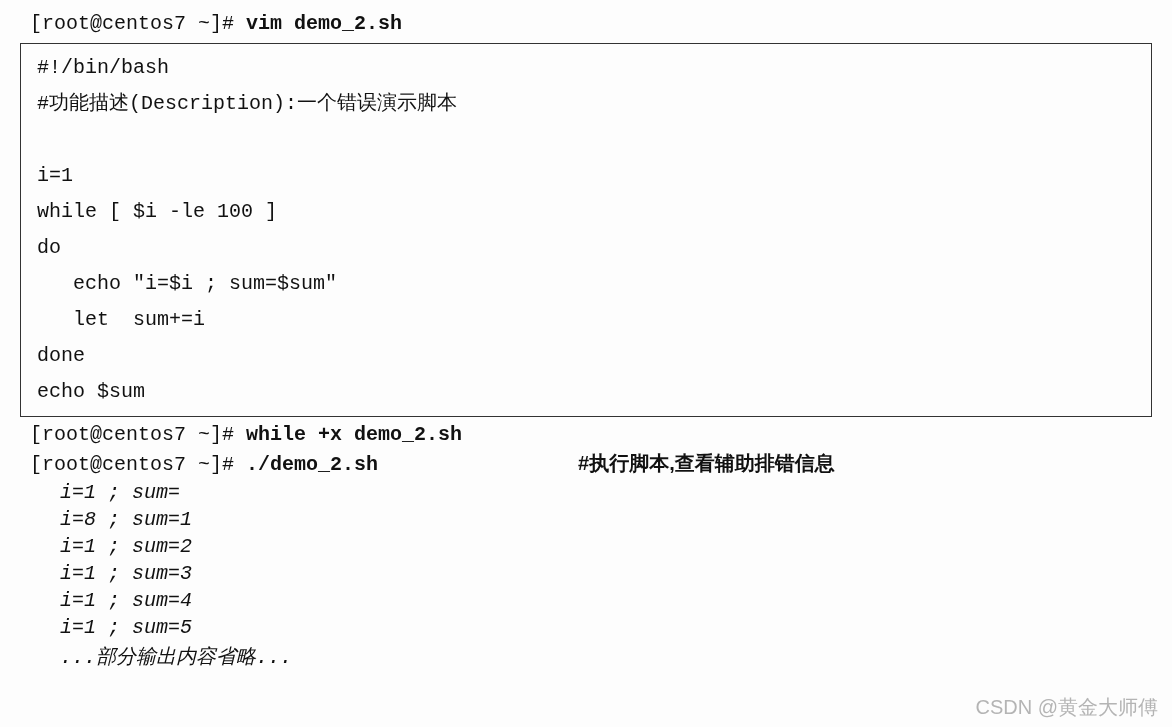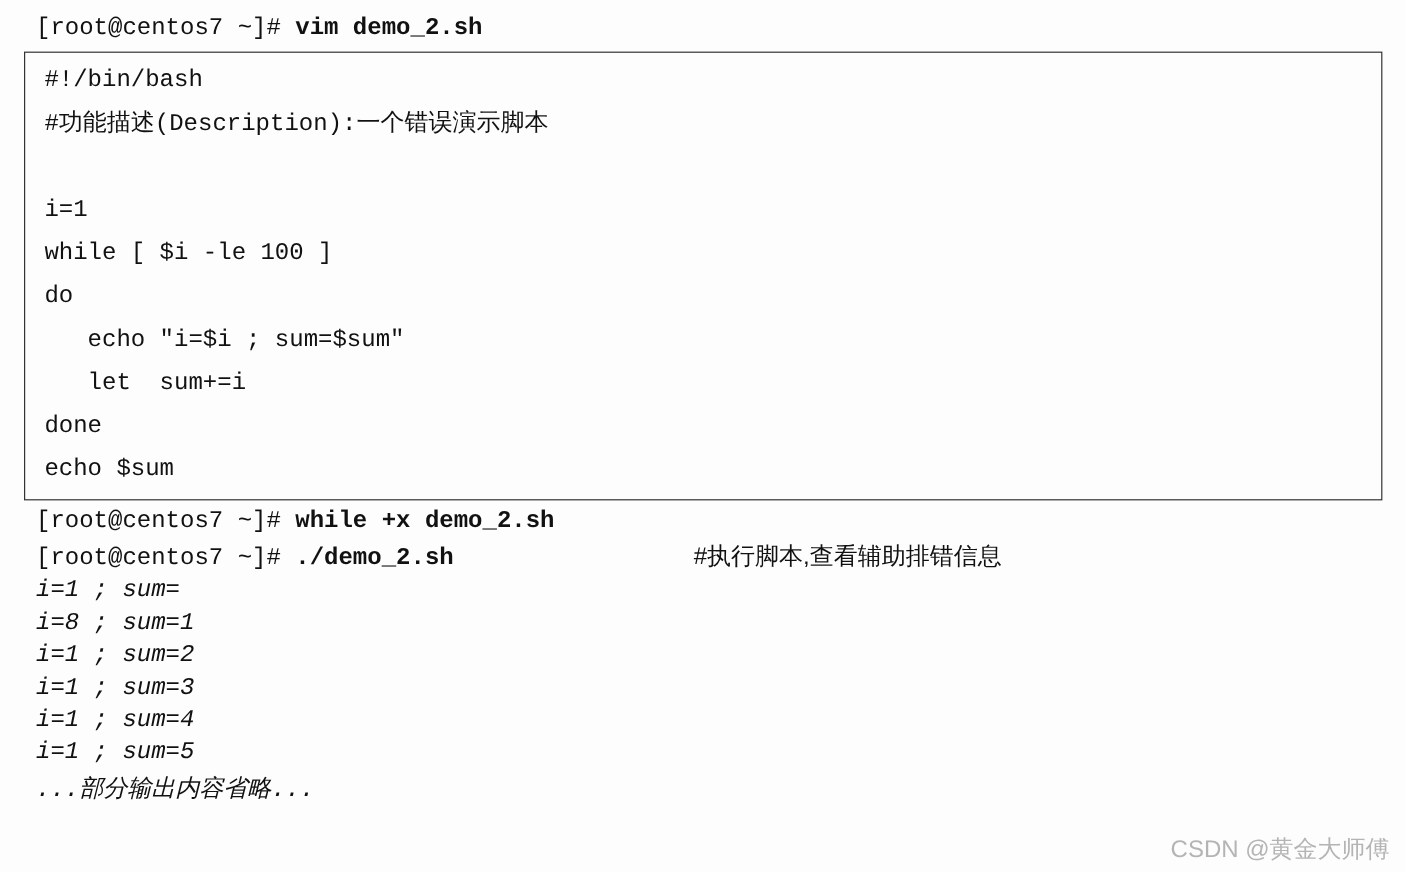--- a/index.html
+++ b/index.html
@@ -16,27 +16,27 @@
     white-space: pre;
   }
   .bold { font-weight: bold; }
   .codebox {
     border: 1.5px solid #333;
     margin: 6px 20px 4px 20px;
     padding: 6px 10px 6px 16px;
     line-height: 1.8;
     white-space: pre;
   }
-  .output { font-style: italic; }
+  .output { font-style: italic; margin-left: 30px; }
   .comment-col {
     display: inline-block;
     margin-left: 200px;
     font-style: normal;
     font-family: sans-serif;
-    font-weight: normal;
+    font-weight: bold;
     text-align: right;
   }
   .watermark {
     position: fixed;
     right: 14px;
     bottom: 6px;
     font-family: sans-serif;
     font-size: 20px;
     color: rgba(120,120,120,0.55);
   }

